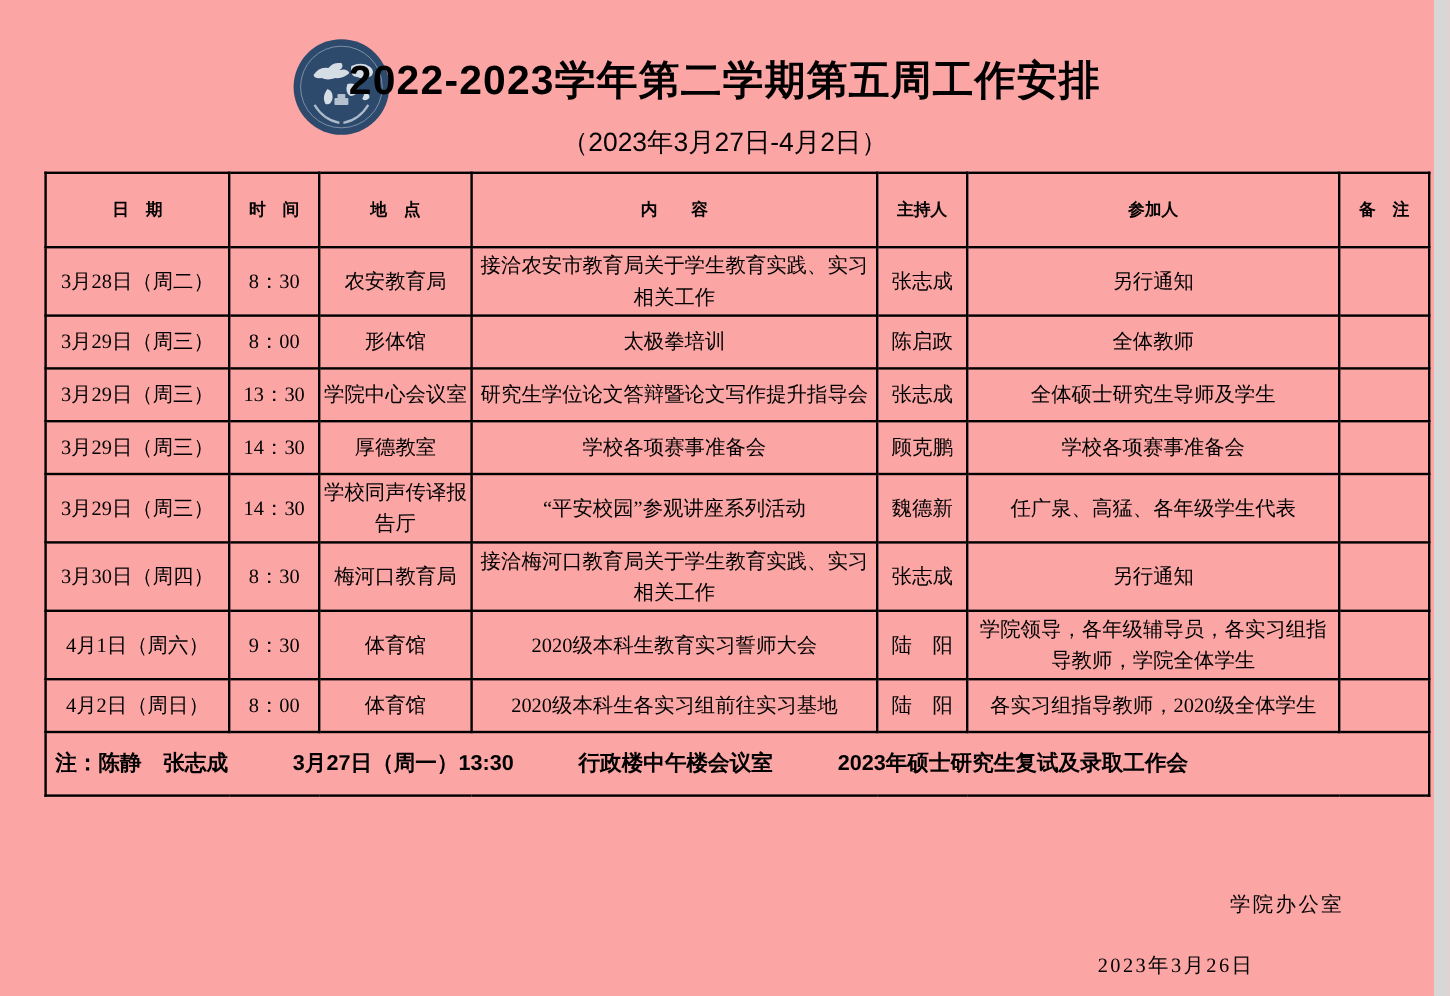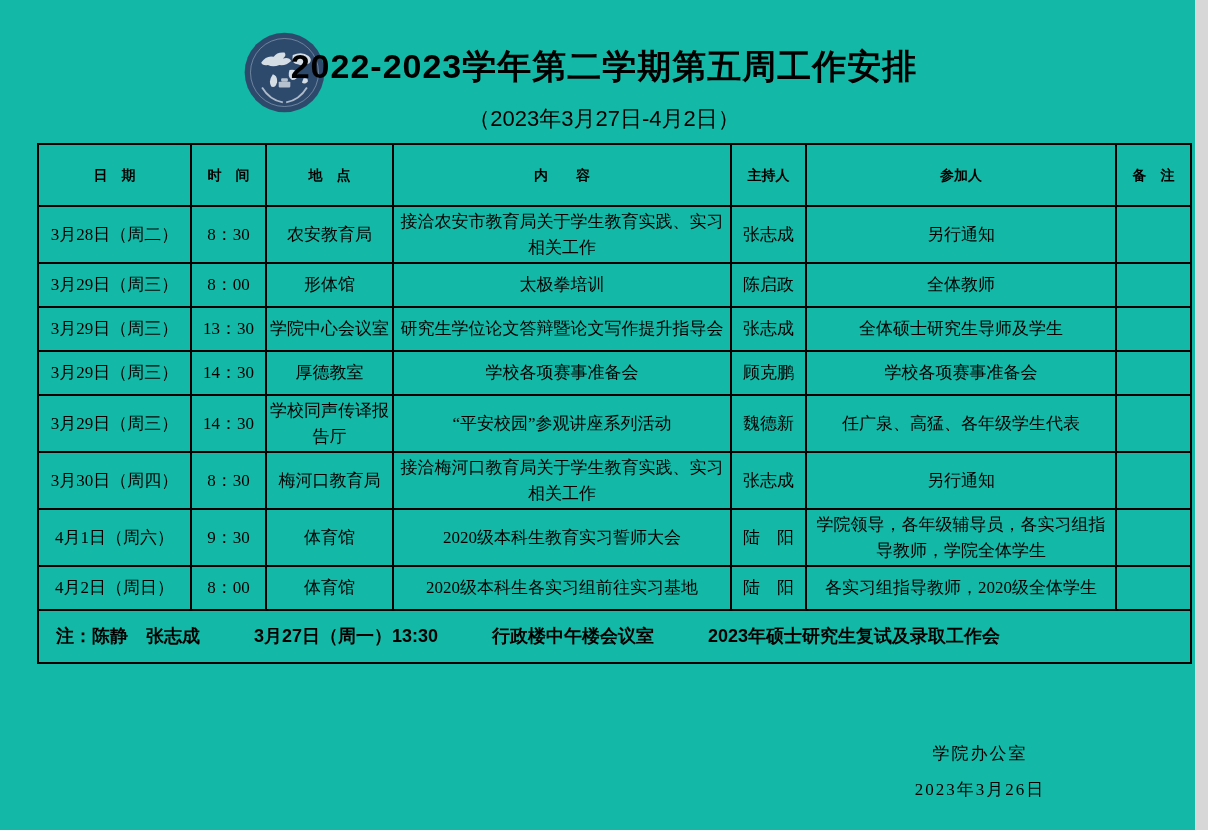--- a/index.html
+++ b/index.html
@@ -1,21 +1,21 @@
 <!DOCTYPE html>
 <html><head>
 <meta charset="utf-8">
 <style>
   html,body{margin:0;padding:0;}
   body{
     width:1208px;height:830px;position:relative;background:#ffffff;
     font-family:"Liberation Serif", serif;color:#000;
     overflow:hidden;
   }
-  .page{position:absolute;left:0;top:0;width:1208px;height:830px;background:#14b8a6;}
+  .page{position:absolute;left:0;top:0;width:1208px;height:830px;background:#fca5a5;}
   .edge-strip{position:absolute;right:0;top:0;width:13px;height:830px;background:#d7d7d7;}
   .logo{position:absolute;left:243px;top:31px;width:83px;height:83px;}
   .title{
     position:absolute;left:0;top:44px;width:1208px;text-align:center;
     font-family:"Liberation Sans", sans-serif;font-weight:bold;font-size:34px;
     letter-spacing:1px;
   }
   .subtitle{
     position:absolute;left:0;top:104px;width:1208px;text-align:center;
     font-family:"Liberation Sans", sans-serif;font-weight:normal;font-size:22px;
@@ -29,28 +29,28 @@
     padding:2px 3px;font-size:17px;line-height:1.5;
     overflow:hidden;word-break:break-all;
   }
   table.schedule thead tr{height:62px;}
   table.schedule thead th{
     font-family:Liberation Serif, serif;font-weight:bold;font-size:14px;border-radius:13px;
   }
   table.schedule tbody tr.data-row{height:44px;}
   table.schedule tbody tr.note-row{height:53px;}
   table.schedule tbody tr.note-row td{
-    text-align:left;padding-left:17px;
+    text-align:left;padding-left:7px;
     font-family:"Liberation Sans", sans-serif;font-weight:bold;font-size:18px;
   }
   .footer{
     position:absolute;left:840px;top:742px;width:280px;text-align:center;
     font-size:17px;letter-spacing:2px;
   }
-  .footer .office{margin-bottom:13px;}
+  .footer .office{margin-bottom:28px;text-align:right;}
 </style>
 </head>
 <body>
 
 <div class="page">
 
   <div class="edge-strip"></div>
 
   <div class="logo">
     <svg viewBox="0 0 100 100" width="83" height="83">

